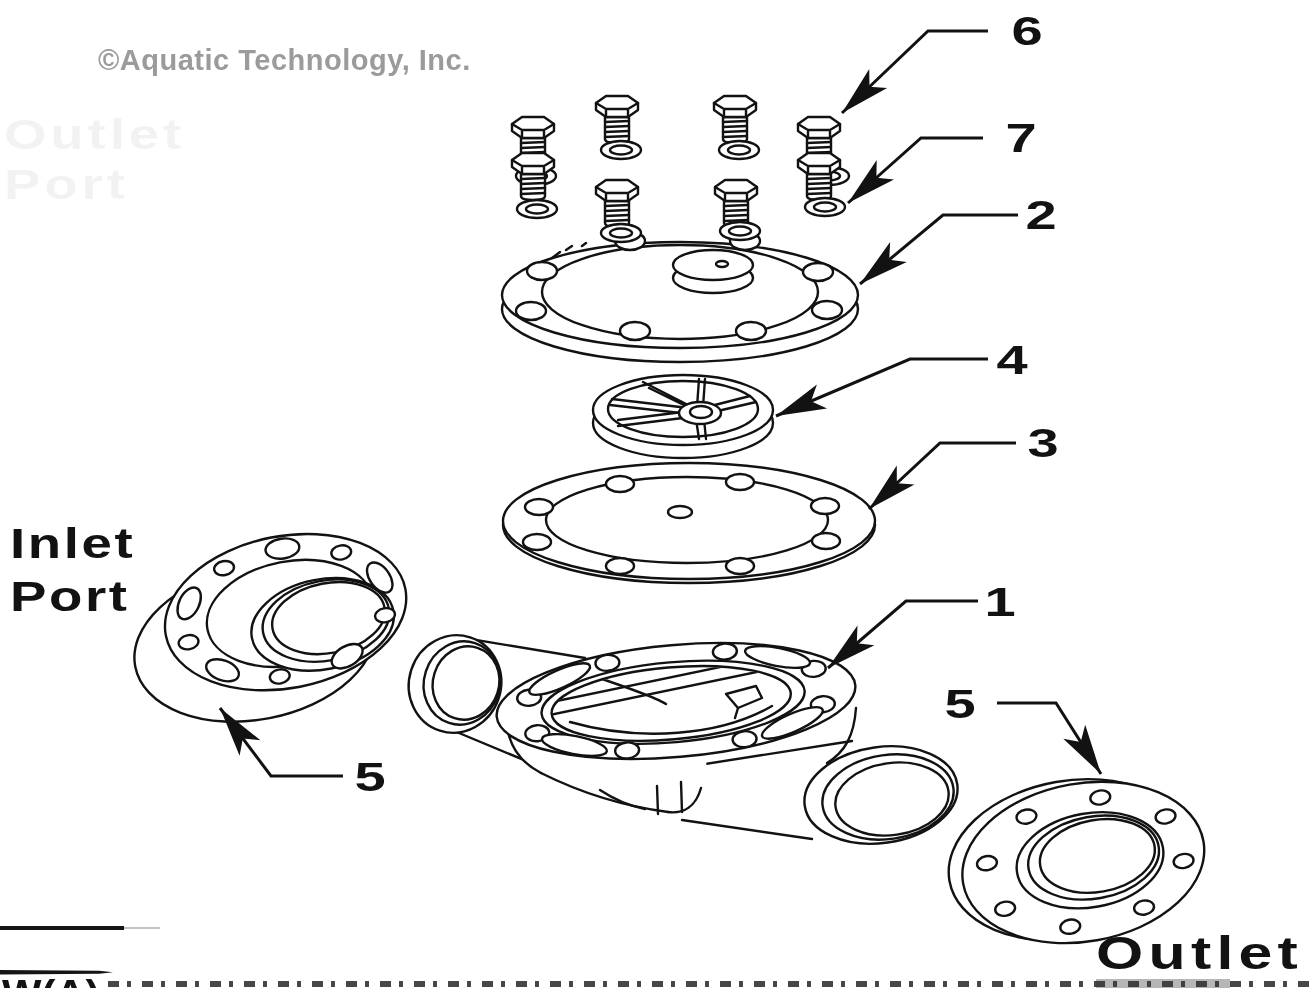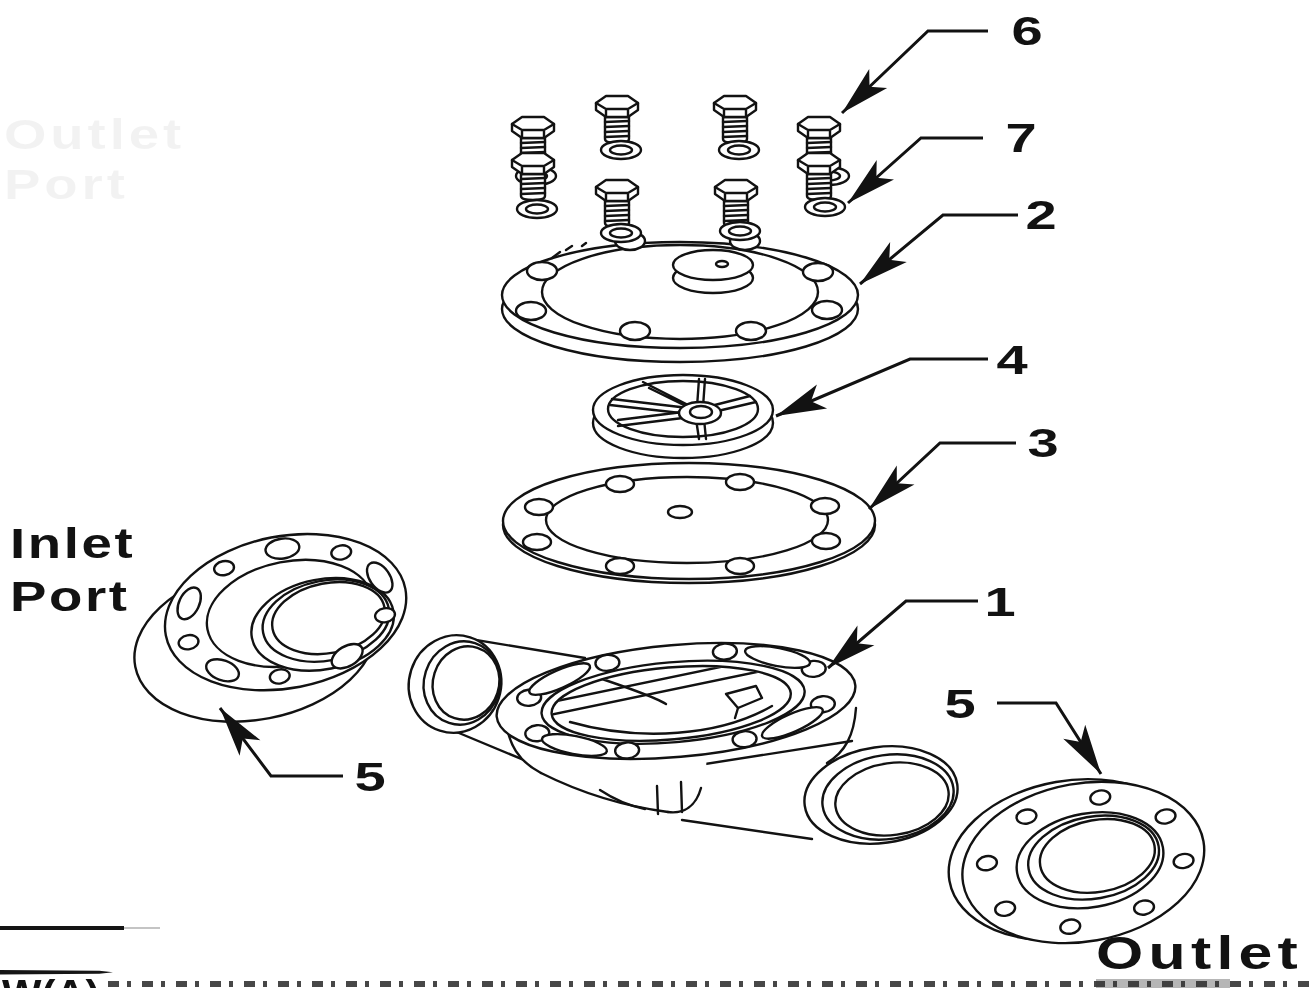--- a/index.html
+++ b/index.html
@@ -238,20 +238,21 @@
       <polyline class="leader" points="983,138 921,138 848,203" marker-end="url(#arrow)"></polyline>
       <polyline class="leader" points="1018,215 943,215 860,284" marker-end="url(#arrow)"></polyline>
       <polyline class="leader" points="988,359 910,359 776,416" marker-end="url(#arrow)"></polyline>
       <polyline class="leader" points="1016,443 940,443 869,509" marker-end="url(#arrow)"></polyline>
       <polyline class="leader" points="978,601 906,601 828,668" marker-end="url(#arrow)"></polyline>
       <polyline class="leader" points="343,776 271,776 220,708" marker-end="url(#arrow)"></polyline>
       <polyline class="leader" points="997,703 1056,703 1101,774" marker-end="url(#arrow)"></polyline>
     </g>
   </svg>
 
+  <div class="txt copyright">©Aquatic Technology, Inc.</div>
 
   <div class="txt inlet">
     <div>Inlet</div>
     <div>Port</div>
   </div>
   <div class="txt outlet">Outlet</div>
 
   <div class="num" style="left:1005px;top:11px;">6</div>
   <div class="num" style="left:999px;top:118px;">7</div>
   <div class="num" style="left:1019px;top:195px;">2</div>

